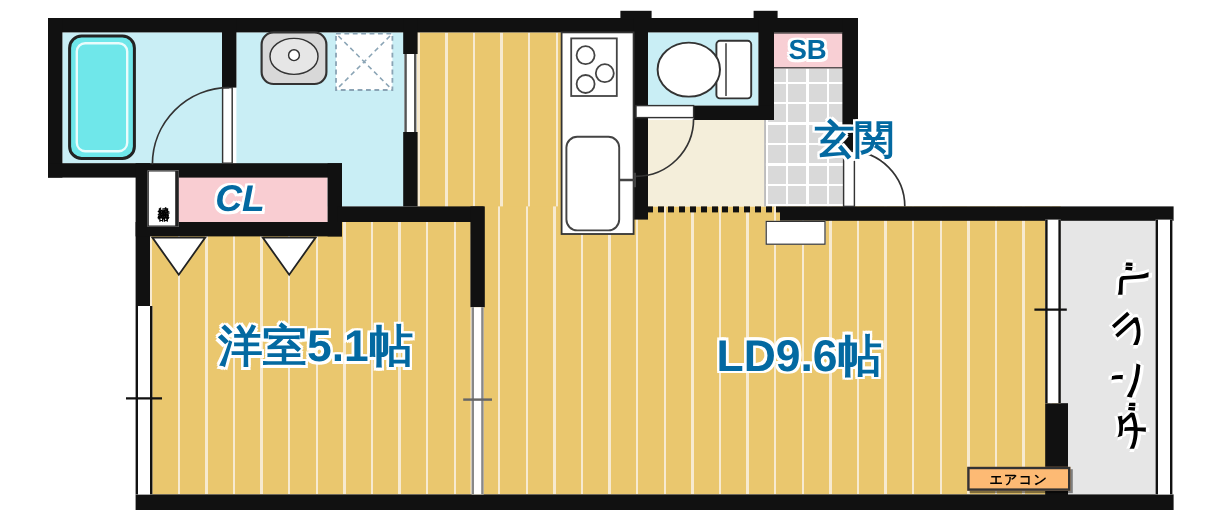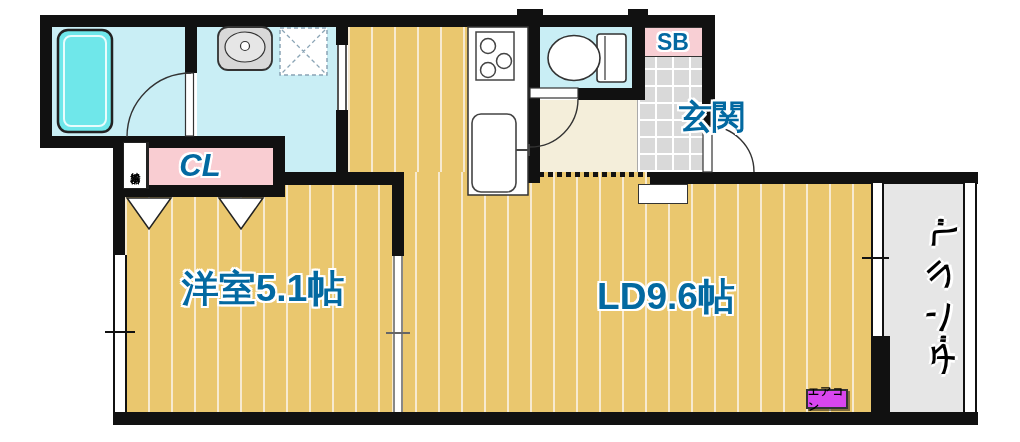--- a/index.html
+++ b/index.html
@@ -18,21 +18,21 @@
   .win{position:absolute;background:#fff;border-left:2px solid #111;border-right:2px solid #111;box-sizing:border-box;}
   .slide{position:absolute;background:#fff;border-left:2px solid #888;border-right:2px solid #888;box-sizing:border-box;}
   .lbl{position:absolute;transform:translate(-50%,-50%);font-weight:bold;color:#0369a1;white-space:nowrap;
     text-shadow:-2px -2px 0 #fff,2px -2px 0 #fff,-2px 2px 0 #fff,2px 2px 0 #fff,0 -2px 0 #fff,0 2px 0 #fff,-2px 0 0 #fff,2px 0 0 #fff;}
   .vtext{writing-mode:vertical-rl;text-orientation:upright;letter-spacing:1px;}
   #veranda-label{position:absolute;left:922px;top:212px;width:40px;display:flex;flex-direction:column;align-items:center;}
   #veranda-label span{display:block;font-size:31px;font-weight:bold;line-height:41px;transform:rotate(-42deg);
     text-shadow:-2px -2px 0 #fff,2px -2px 0 #fff,-2px 2px 0 #fff,2px 2px 0 #fff;}
   #water-heater{position:absolute;left:123px;top:142px;width:26px;height:47px;background:#fff;border:1px solid #222;border-right:3px solid #222;
     box-sizing:border-box;display:flex;align-items:center;justify-content:center;font-size:10px;font-weight:bold;}
-  #aircon{position:absolute;left:806px;top:389px;width:42px;height:20px;background:#d946ef;border:2px solid #333;box-sizing:border-box;
+  #aircon{position:absolute;left:806px;top:389px;width:86px;height:20px;background:#fdba74;border:2px solid #333;box-sizing:border-box;
     box-shadow:2px 2px 0 rgba(0,0,0,.45);display:flex;align-items:center;justify-content:center;font-size:11px;font-weight:bold;letter-spacing:1px;}
   #step-box{position:absolute;left:638px;top:184px;width:50px;height:20px;background:#fff;border:1px solid #333;box-sizing:border-box;}
   #sb-box{position:absolute;left:644px;top:27px;width:59px;height:30px;background:var(--shoe_box_pink);border:1px solid #333;box-sizing:border-box;}
   svg.overlay{position:absolute;left:0;top:0;pointer-events:none;}
   .dotted{position:absolute;background-image:repeating-linear-gradient(90deg,#111 0 5px,transparent 5px 9px);}
 </style>
 </head>
 <body>
 
 <div id="plan">

